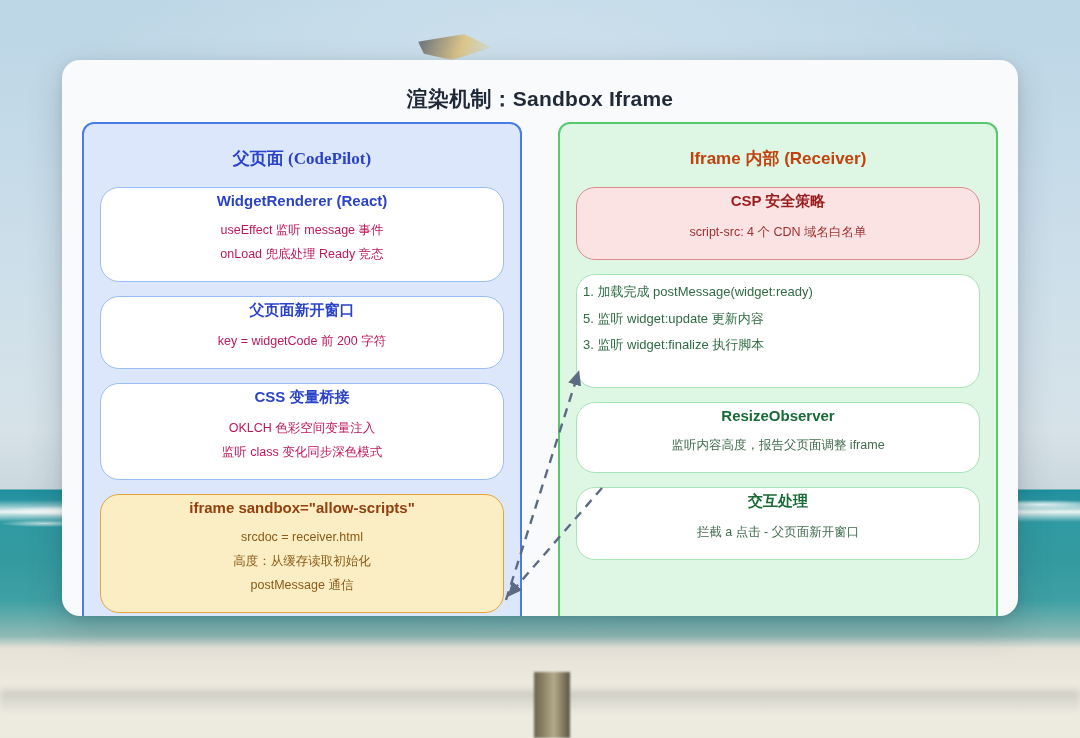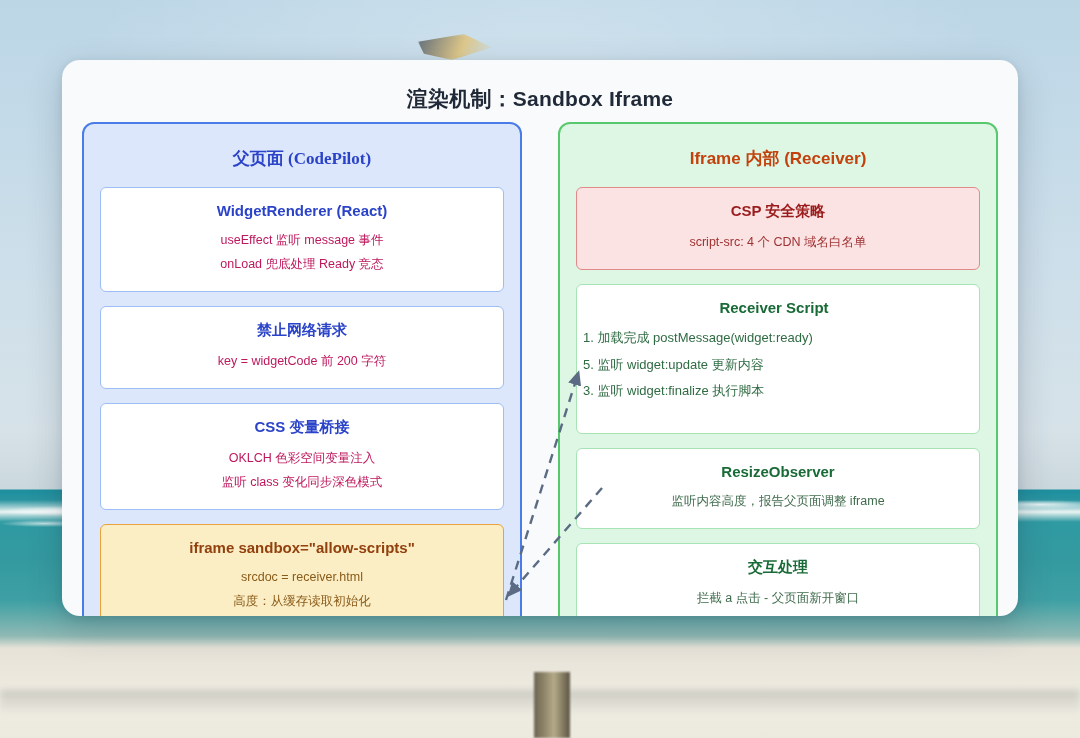--- a/index.html
+++ b/index.html
@@ -133,23 +133,23 @@
   .panel-title {
     text-align: center;
     font-size: 17px;
     font-weight: bold;
     margin: 9px 0 17px;
   }
   .panel-parent .panel-title { color: #2a43c8; font-family: Liberation Serif, serif; }
   .panel-iframe .panel-title { color: #c2410c; }
 
   .card {
-    border-radius: 6px;
+    border-radius: 19px;
     border: 1.5px solid;
-    padding: 14px 14px 15px;
+    padding: 4px 14px 15px;
     margin-bottom: 14px;
     text-align: center;
   }
   .card:last-child { margin-bottom: 0; }
 
   .card-blue   { background: #ffffff; border-color: #9dbdf5; }
   .card-white  { background: #ffffff; border-color: #a8e3b5; }
   .card-red    { background: #fbe3e4; border-color: #e08a8a; }
   .card-orange { background: #fbeec5; border-color: #e8a33d; }
 
@@ -207,21 +207,21 @@
     <div class="panel panel-parent">
       <div class="panel-title">父页面 (CodePilot)</div>
 
       <div class="card card-blue">
         <div class="card-title">WidgetRenderer (React)</div>
         <div class="card-line">useEffect 监听 message 事件</div>
         <div class="card-line">onLoad 兜底处理 Ready 竞态</div>
       </div>
 
       <div class="card card-blue">
-        <div class="card-title">禁止网络请求</div>
+        <div class="card-title">父页面新开窗口</div>
         <div class="card-line">key = widgetCode 前 200 字符</div>
       </div>
 
       <div class="card card-blue">
         <div class="card-title">CSS 变量桥接</div>
         <div class="card-line">OKLCH 色彩空间变量注入</div>
         <div class="card-line">监听 class 变化同步深色模式</div>
       </div>
 
       <div class="card card-orange">
@@ -234,21 +234,20 @@
 
     <div class="panel panel-iframe">
       <div class="panel-title">Iframe 内部 (Receiver)</div>
 
       <div class="card card-red">
         <div class="card-title">CSP 安全策略</div>
         <div class="card-line">script-src: 4 个 CDN 域名白名单</div>
       </div>
 
       <div class="card card-white card-steps" id="receiver-script-card">
-        <div class="card-title" style="text-align:center">Receiver Script</div>
         <div class="card-line">1. 加载完成 postMessage(widget:ready)</div>
         <div class="card-line">5. 监听 widget:update 更新内容</div>
         <div class="card-line">3. 监听 widget:finalize 执行脚本</div>
       </div>
 
       <div class="card card-white">
         <div class="card-title">ResizeObserver</div>
         <div class="card-line">监听内容高度，报告父页面调整 iframe</div>
       </div>
 

